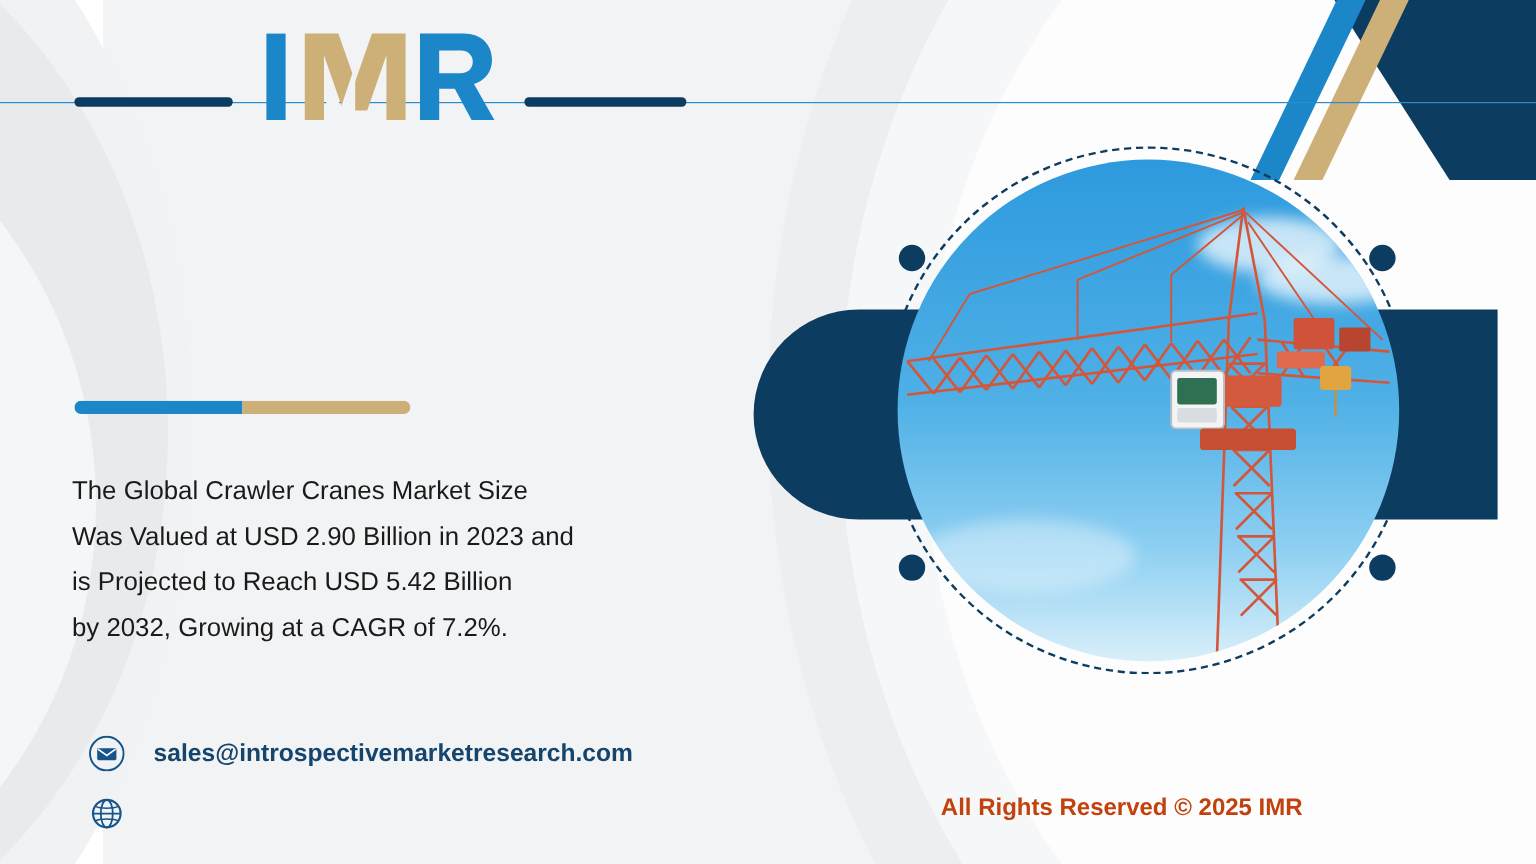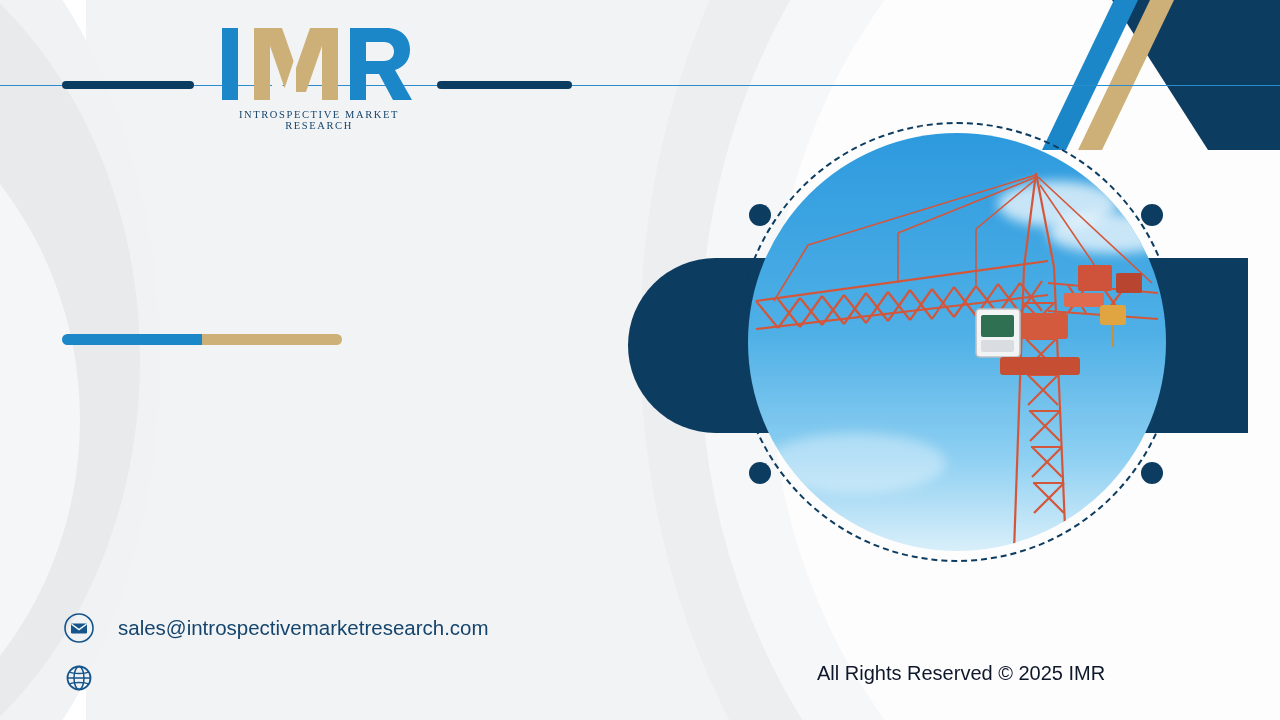--- a/index.html
+++ b/index.html
@@ -219,22 +219,23 @@
     left: 60px;
     top: 390px;
     width: 600px;
     font-size: 21.5px;
     line-height: 38px;
     color: #1a1a1a;
   }
 
   .contact {
     position: absolute;
-    left: 62px;
+    left: 72px;
     top: 603px;
+    font-weight: bold;
   }
   .contact-row {
     display: flex;
     align-items: center;
     height: 50px;
   }
   .contact-ico {
     width: 34px;
     height: 34px;
     margin-right: 22px;
@@ -243,24 +244,25 @@
     justify-content: center;
     color: #15558c;
   }
   .contact-text {
     font-size: 20.5px;
     color: #15456c;
   }
 
   .rights {
     position: absolute;
-    left: 817px;
+    left: 784px;
     top: 662px;
     font-size: 20px;
-    color: #0f172a;
+    color: #c2410c;
+    font-weight: bold;
   }
 
   
   .ring-wrap {
     position: absolute;
     left: 737px;
     top: 122px;
     width: 440px;
     height: 440px;
   }
@@ -345,29 +347,34 @@
         <rect x="8" y="4" width="16" height="72" fill="#1b87c9"></rect>
 
         <polygon points="40,76 40,4 68,4 82,44 96,4 124,4 124,76 108,76 108,22 92,68 72,68 56,22 56,76" fill="#cdb077"></polygon>
 
         <polygon points="58,76 58,30 70,66 82,30 82,76" fill="#f2f3f5"></polygon>
 
         <path d="M136,4 L172,4 C188,4 196,14 196,26 C196,36 190,43 181,46 L198,76 L179,76 L165,50 L152,50 L152,76 L136,76 Z M152,18 L152,37 L170,37 C176,37 180,33 180,27.5 C180,22 176,18 170,18 Z" fill="#1b87c9"></path>
       </svg>
       <span class="logo-reg">®</span>
     </div>
-    <div class="logo-sub">INTROSPECTIVE MARKET RESEARCH</div>
   </div>
 
 
   <div class="accent-bar">
     <div class="seg-blue"></div>
     <div class="seg-tan"></div>
   </div>
 
+  <div class="desc">
+    <div>The Global Crawler Cranes Market Size</div>
+    <div>Was Valued at USD 2.90 Billion in 2023 and</div>
+    <div>is Projected to Reach USD 5.42 Billion</div>
+    <div>by 2032, Growing at a CAGR of 7.2%.</div>
+  </div>
 
   <div class="contact">
     <div class="contact-row">
       <span class="contact-ico">
         <svg width="30" height="30" viewBox="0 0 30 30">
           <circle cx="15" cy="15" r="14" fill="none" stroke="#15558c" stroke-width="1.6"></circle>
           <rect x="7" y="10.5" width="16" height="10" rx="1.2" fill="#15558c"></rect>
           <path d="M7.6 11.3 L15 16.6 L22.4 11.3" fill="none" stroke="#ffffff" stroke-width="1.4"></path>
         </svg>
       </span>

